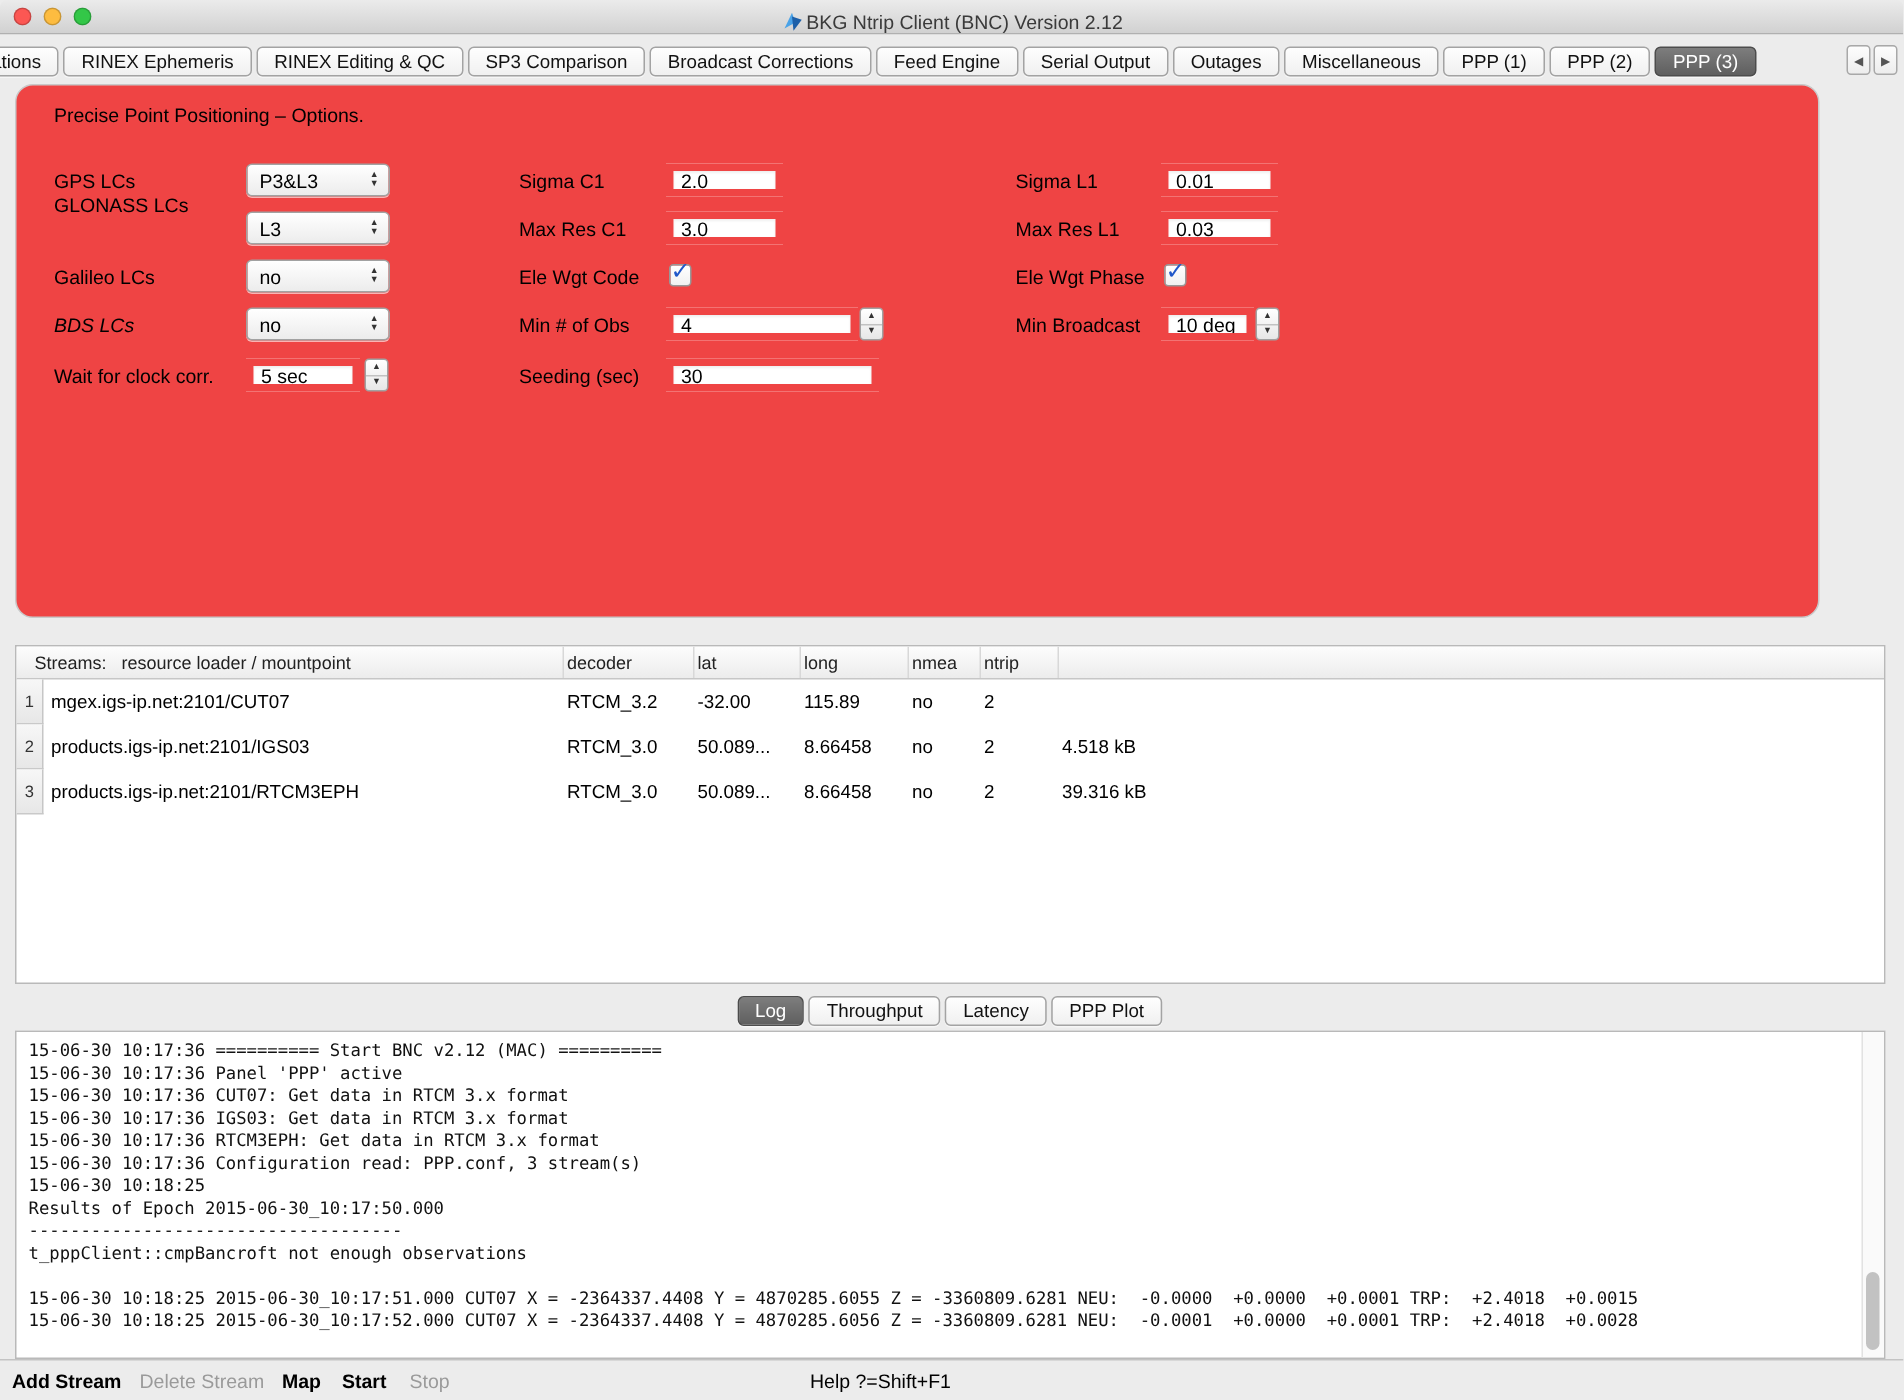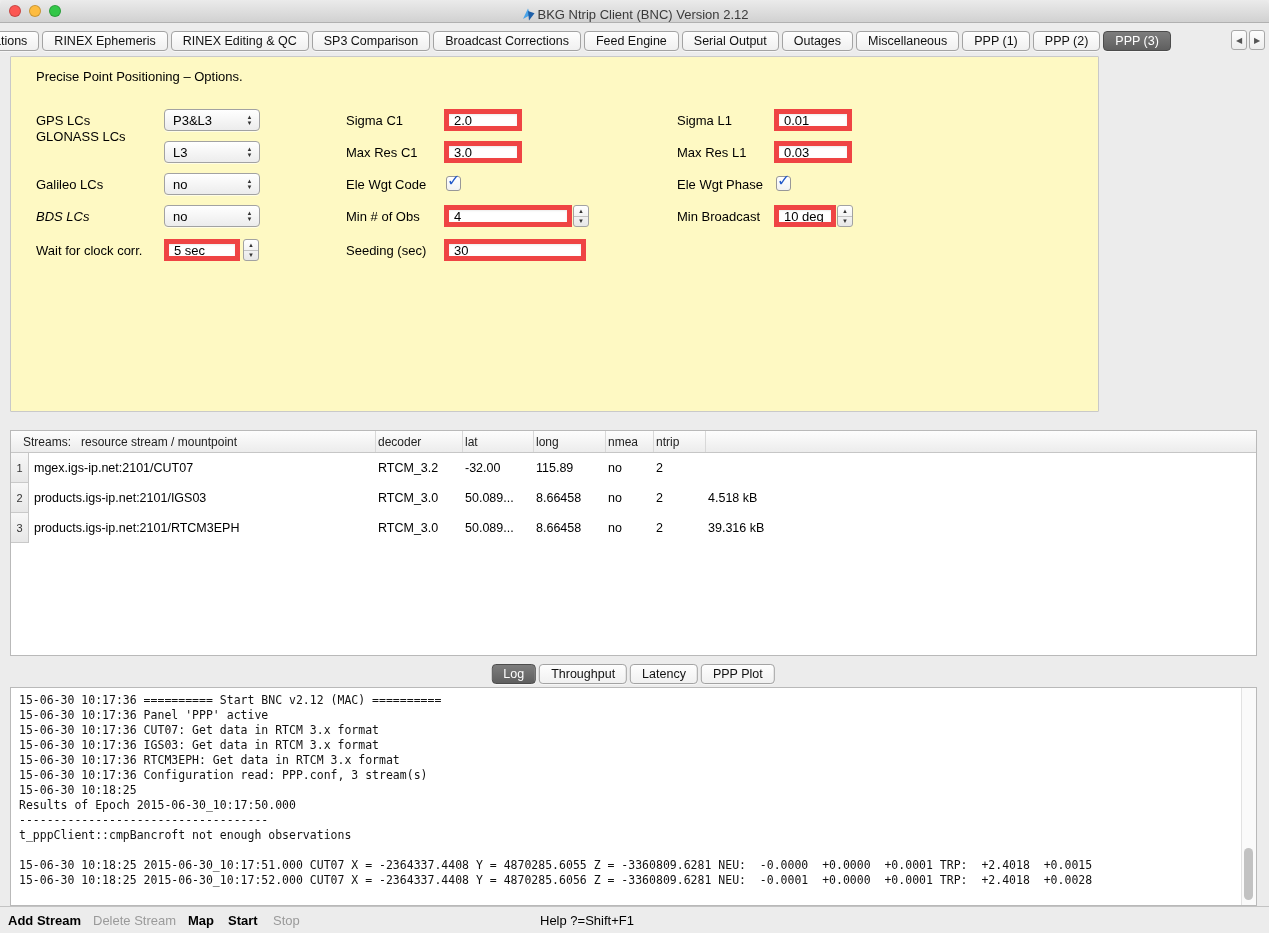--- a/index.html
+++ b/index.html
@@ -48,22 +48,22 @@
   .tab.cutoff { margin-left:-18px; }
   .tab-scrollers { position:absolute; right:4px; top:1px; display:flex; gap:2px; }
   .scroller {
     width:16px; height:20px; font-size:8px; color:#555;
     display:flex; align-items:center; justify-content:center;
     background:linear-gradient(#fdfdfd,#ededed); border:1px solid #a8a8a8; border-radius:3px;
   }
 
   
   .options {
-    position:absolute; left:10px; top:56px; width:1089px; height:356px;
-    background:#fef9c3; border:1px solid #c9c9c9; border-radius:1px;
+    position:absolute; left:10px; top:56px; width:1203px; height:356px;
+    background:#ef4444; border:1px solid #c9c9c9; border-radius:12px;
   }
   .pane-title { position:absolute; left:25px; top:12px; font-size:13px; }
   .opt-label { position:absolute; font-size:13px; white-space:nowrap; }
 
   .field {
     position:absolute; height:22px; background:#fff;
     border:5px solid #ef4444; font-size:13px; padding:1px 5px;
     font-family:Liberation Sans, sans-serif; color:#000;
     box-shadow:inset 0 1px 2px rgba(0,0,0,.08);
   }
@@ -285,21 +285,21 @@
   <div class="opt-label" style="left:666px; top:152px;">Min Broadcast</div>
   <input class="field" style="left: 763px; top: 148px; width: 62px;" value="10 deg">
   <div class="stepper" style="left:826px; top:148px;">
     <span class="half up">▲</span>
     <span class="half">▼</span>
   </div>
 </div>
 
 <div class="streams">
   <div class="sgrid stream-header">
-    <div class="header-first">Streams:   resource stream / mountpoint</div>
+    <div class="header-first">Streams:   resource loader / mountpoint</div>
     <div>decoder</div>
     <div>lat</div>
     <div>long</div>
     <div>nmea</div>
     <div>ntrip</div>
   </div>
 
   <div class="sgrid stream-row">
     <div class="row-num">1</div>
     <div class="cell cell-resource">mgex.igs-ip.net:2101/CUT07</div>

